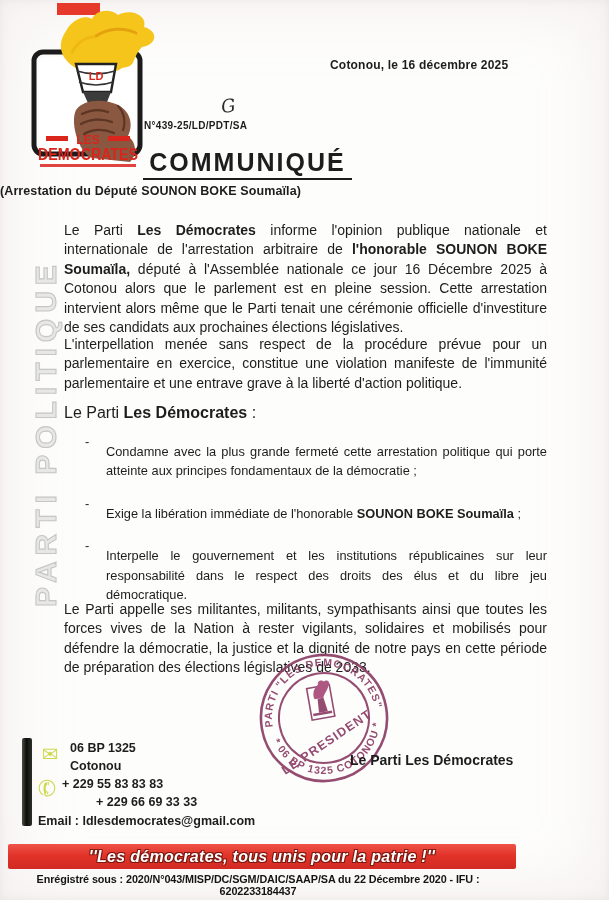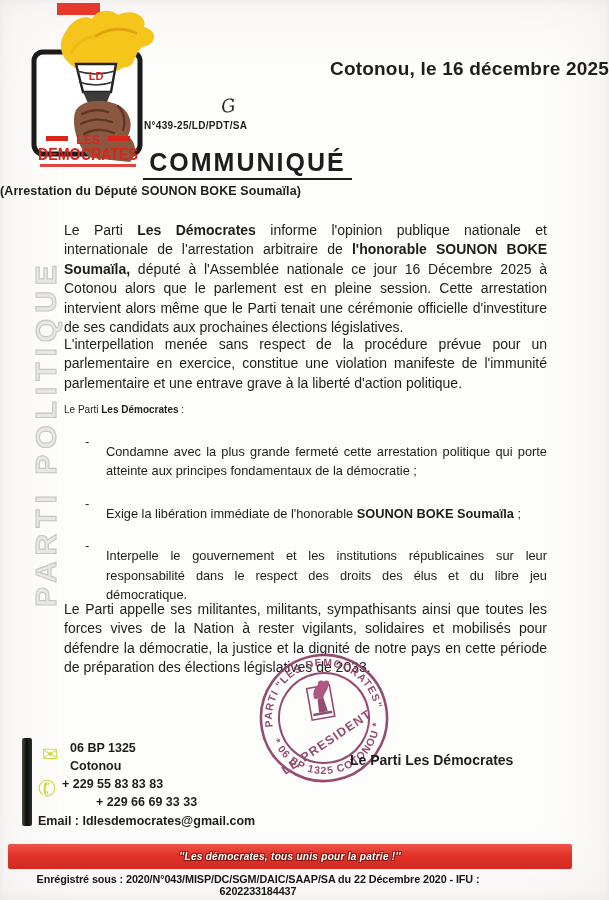--- a/index.html
+++ b/index.html
@@ -19,31 +19,31 @@
   .red-mark{position:absolute;left:57px;top:3px;width:43px;height:12px;background:#e6392c;}
   
   .watermark{
     position:absolute;left:-174px;top:413px;width:440px;height:40px;line-height:40px;
     transform:rotate(-90deg);text-align:center;
     font-size:30px;font-weight:bold;letter-spacing:6px;
     color:#e7e7e6;-webkit-text-stroke:1.1px #c6c6c4;
     user-select:none;
   }
   
-  .date-line{position:absolute;left:330px;top:58px;font-size:19px;font-weight:bold;white-space:nowrap;letter-spacing:.2px;}
+  .date-line{position:absolute;left:330px;top:58px;font-size:12px;font-weight:bold;white-space:nowrap;letter-spacing:.2px;}
   .ref-number{position:absolute;left:144px;top:120px;font-size:10px;font-weight:bold;white-space:nowrap;letter-spacing:.3px;}
   .hand-g{position:absolute;left:221px;top:95px;font-family:"DejaVu Serif",serif;font-style:italic;font-size:18px;transform:rotate(-8deg);color:#2a2a2a;}
   .title-wrap{position:absolute;left:0;top:148px;width:495px;text-align:center;}
   .doc-title{display:inline-block;font-size:25px;font-weight:bold;letter-spacing:2px;border-bottom:2.5px solid #1c1c1c;padding:0 6px 1px;}
   .doc-subtitle{position:absolute;left:0;top:184px;width:594px;text-align:left;font-size:12.5px;font-weight:bold;letter-spacing:.1px;}
   
   .para{position:absolute;left:64px;width:483px;font-size:14px;line-height:19.4px;text-align:justify;}
   .p1{top:207px;}
   .p2{top:321px;}
-  .list-intro{position:absolute;left:64px;top:404px;font-size:10px;}
+  .list-intro{position:absolute;left:64px;top:404px;font-size:16px;}
   .bullets{position:absolute;left:85px;top:432px;width:462px;margin:0;padding:0;list-style:none;}
   .bullets li{display:flex;margin-bottom:13px;font-size:12.8px;line-height:19.4px;}
   .bullets .dash{width:21px;flex:0 0 21px;}
   .bullets .btext{flex:1;text-align:justify;margin-top:10px;}
   .p3{top:586px;}
   b{font-weight:bold;}
   
   .stamp{position:absolute;left:254px;top:646px;width:140px;height:145px;opacity:.92;}
   .signature{position:absolute;left:350px;top:744px;font-size:14px;font-weight:bold;white-space:nowrap;margin-top:8px;}
   
@@ -53,24 +53,24 @@
   .icon-glyph{color:#cdd94c;font-weight:normal;}
   .env-icon{position:absolute;left:20px;top:6px;font-size:20px;}
   .phone-icon{position:absolute;left:16px;top:40px;font-size:22px;transform:rotate(-20deg);}
   .addr1{left:48px;top:5px;}
   .addr2{left:48px;top:23px;}
   .tel1{left:40px;top:41px;}
   .tel2{left:40px;top:59px;margin-left:34px;}
   .email-row{left:16px;top:78px;}
   
   .banner{
-    position:absolute;left:8px;top:844px;width:564px;height:25px;
+    position:absolute;left:8px;top:844px;width:508px;height:25px;
     background:linear-gradient(180deg,#ef5349 0%,#e23329 45%,#d02a22 100%);
     border-radius:2px;text-align:center;line-height:25px;
-    font-size:10px;font-weight:bold;font-style:italic;color:#fff;
+    font-size:16px;font-weight:bold;font-style:italic;color:#fff;
     text-shadow:1px 1px 0 #7e170f,-1px 1px 0 #7e170f,1px -1px 0 #7e170f,-1px -1px 0 #7e170f;
     letter-spacing:.3px;
   }
   .footer-line{
     position:absolute;left:0;top:873px;width:516px;text-align:center;
     font-size:10.8px;font-weight:bold;letter-spacing:-0.1px;color:#141414;
   }
 </style>
 </head>
 <body>

